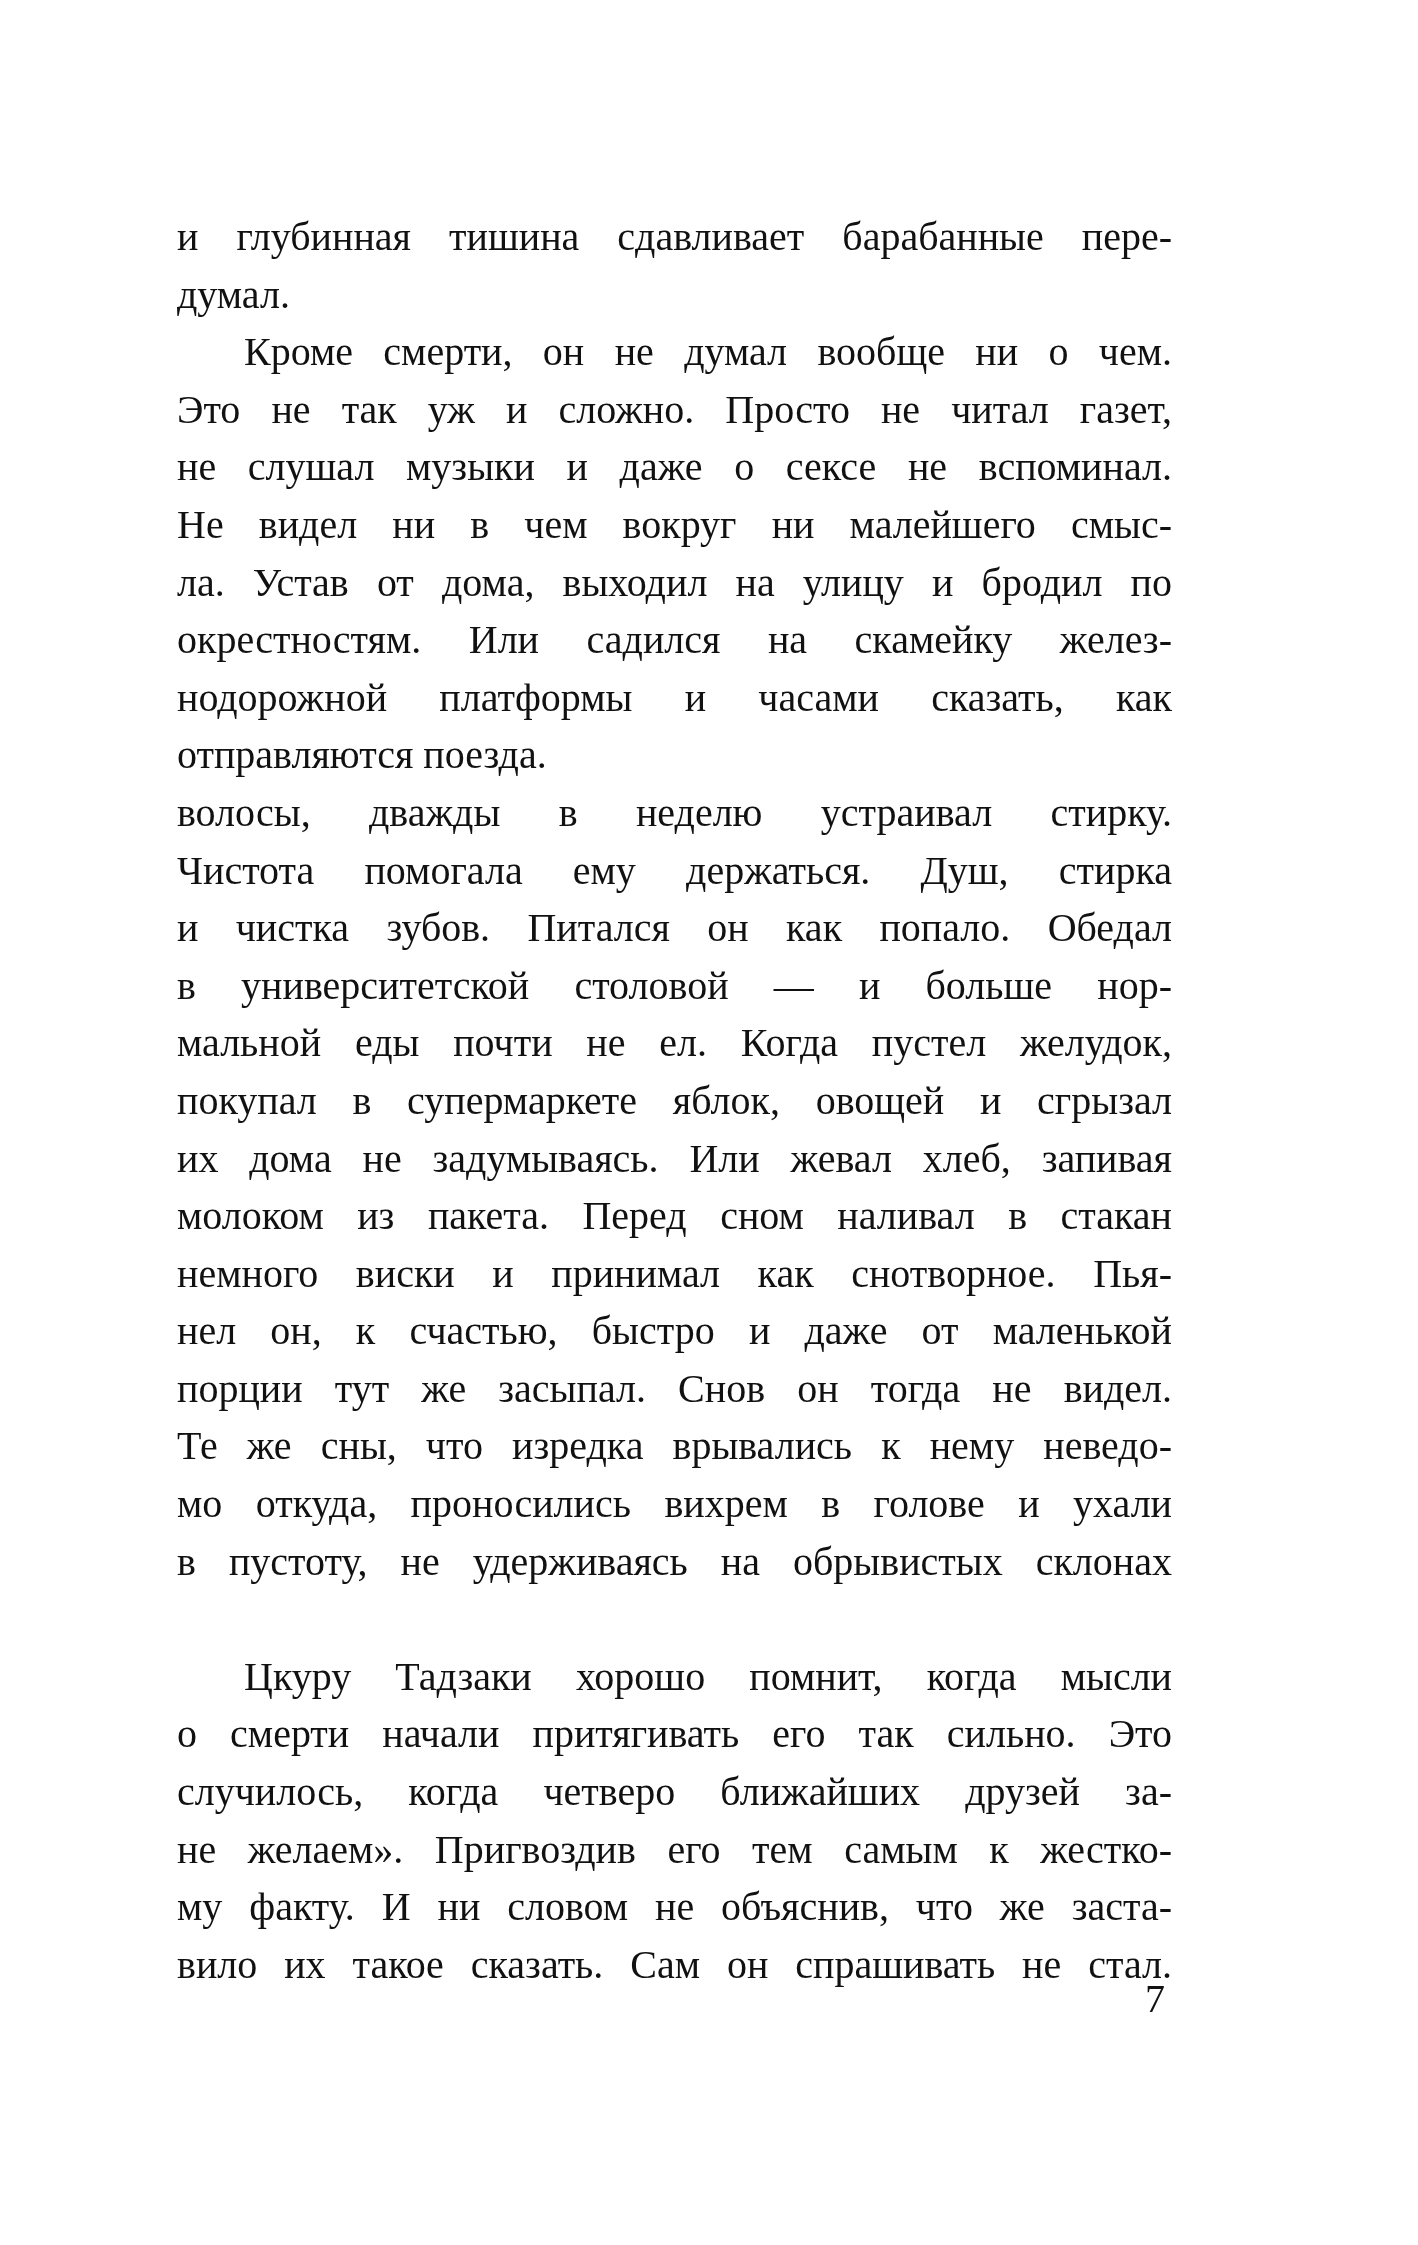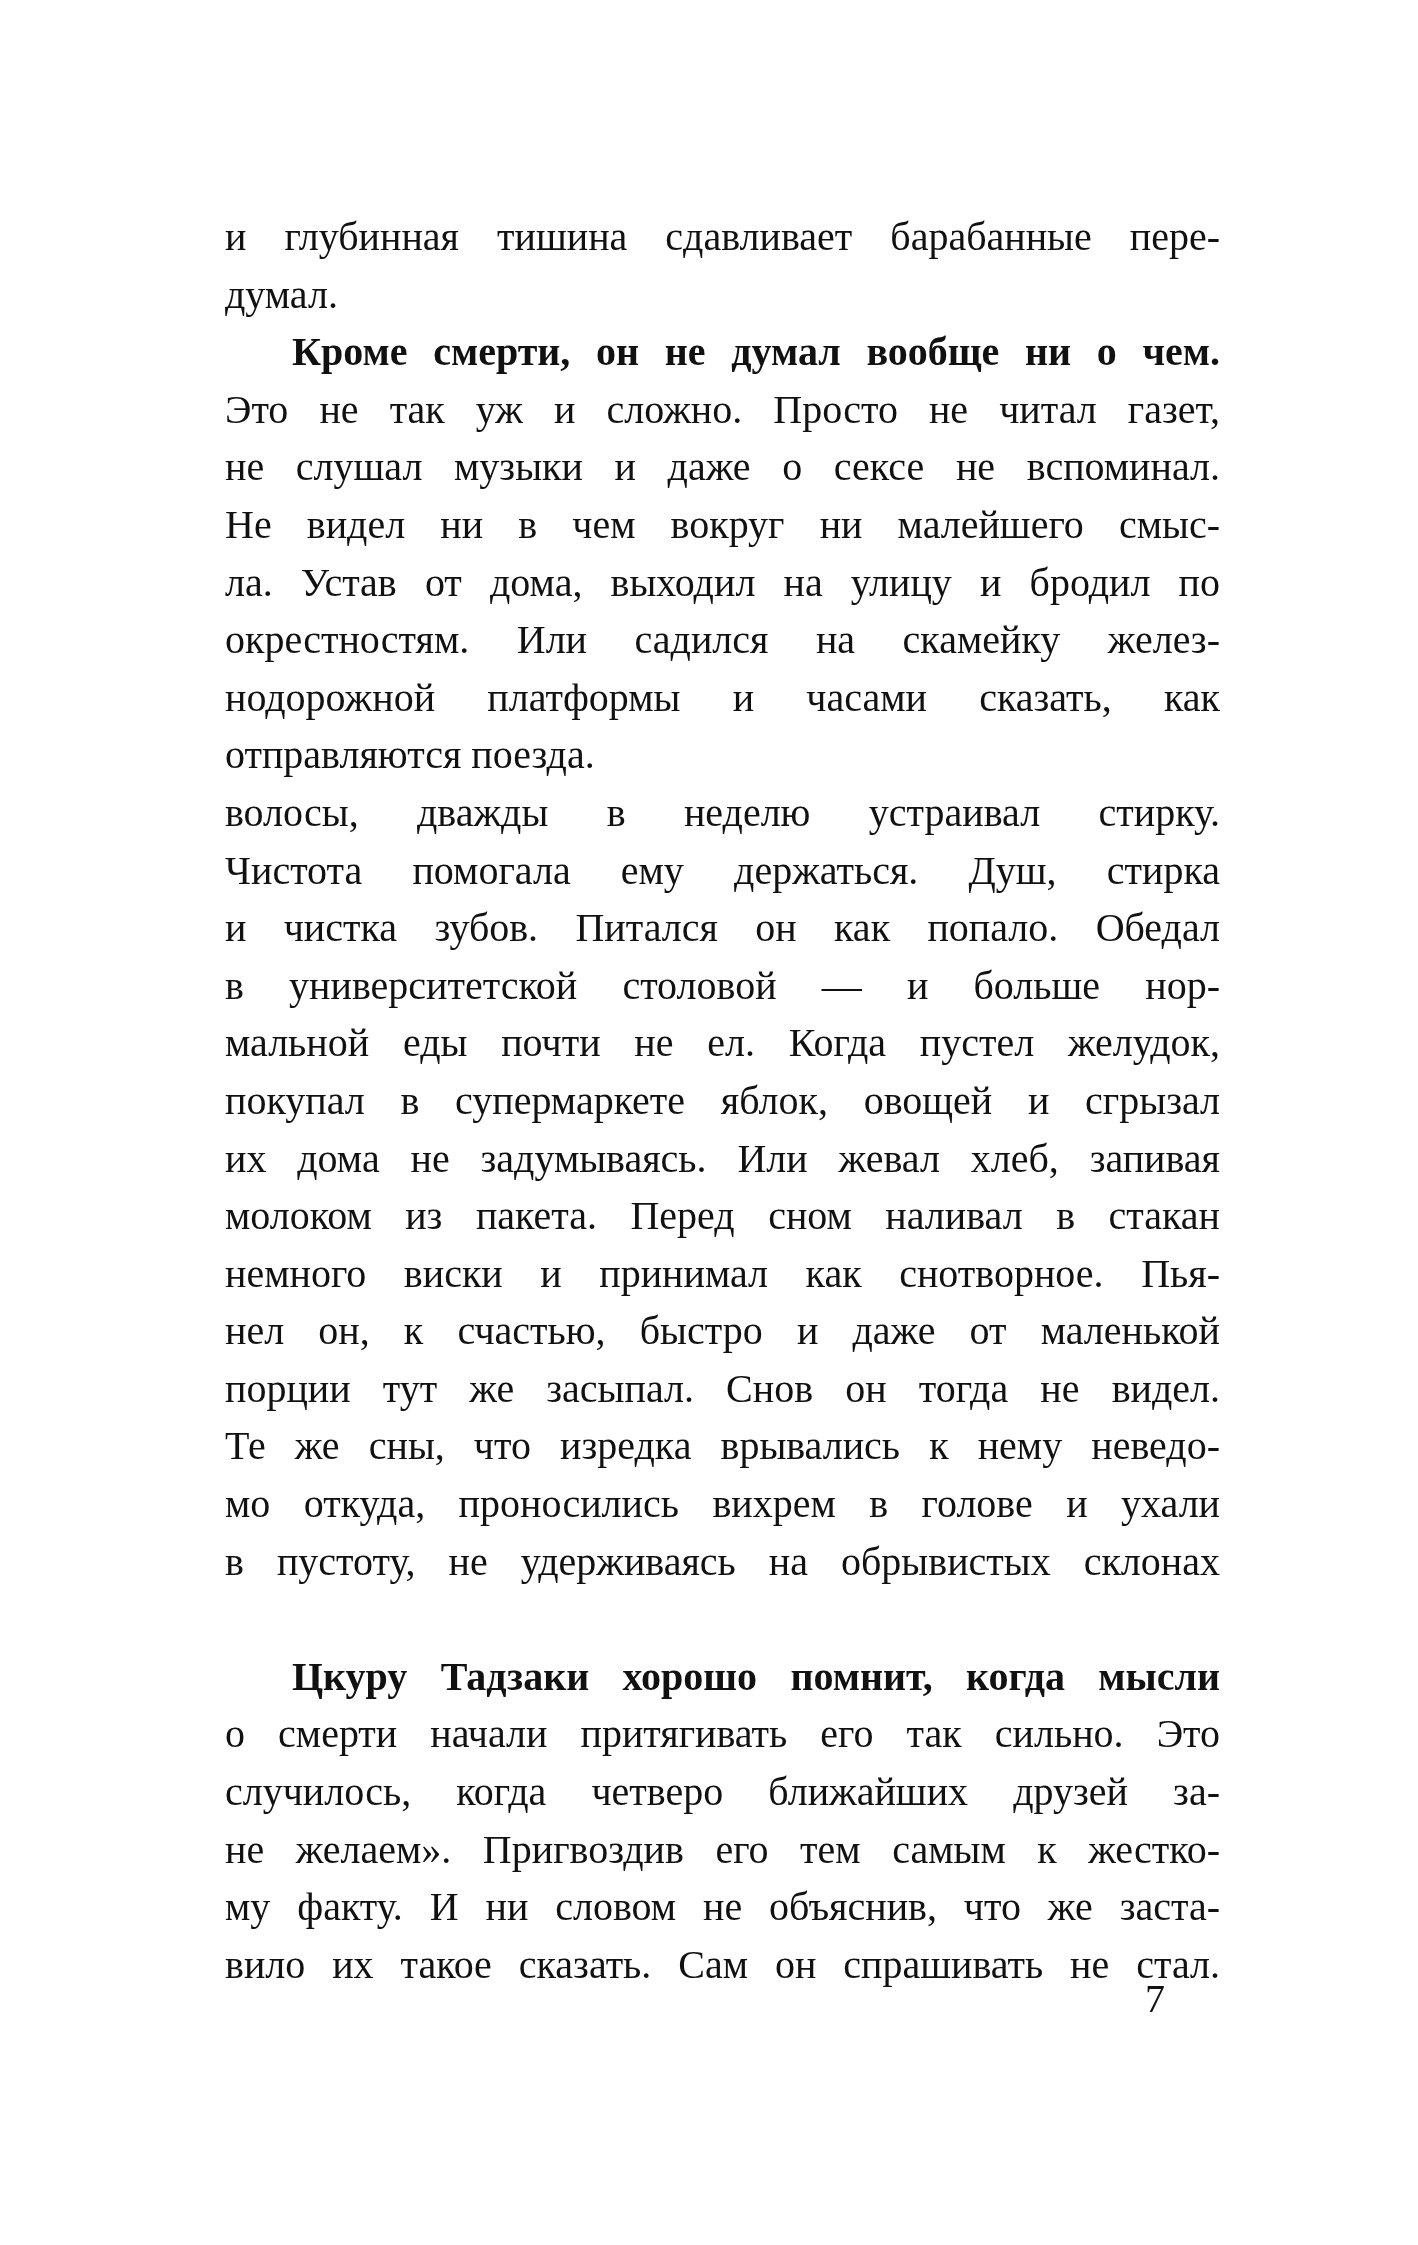--- a/index.html
+++ b/index.html
@@ -16,35 +16,33 @@
     .page {
       position: absolute;
       left: 177px;
       top: 208px;
       width: 995px;
       font-family: "Liberation Serif", "DejaVu Serif", serif;
       font-size: 40px;
       line-height: 57.6px;
       color: #111111;
       text-align: justify;
-      margin-left: 48px;
     }
     .line {
       display: block;
       white-space: nowrap;
       text-align-last: justify;
       text-align: justify;
       height: 57.6px;
     }
     .line.last {
       text-align-last: left;
     }
     .line.indent {
       padding-left: 67px;
-      font-weight: bold;
     }
     .section-break {
       height: 57.6px;
     }
     .page-number {
       position: absolute;
       left: 1145px;
       top: 1975px;
       font-family: "Liberation Serif", "DejaVu Serif", serif;
       font-size: 40px;

